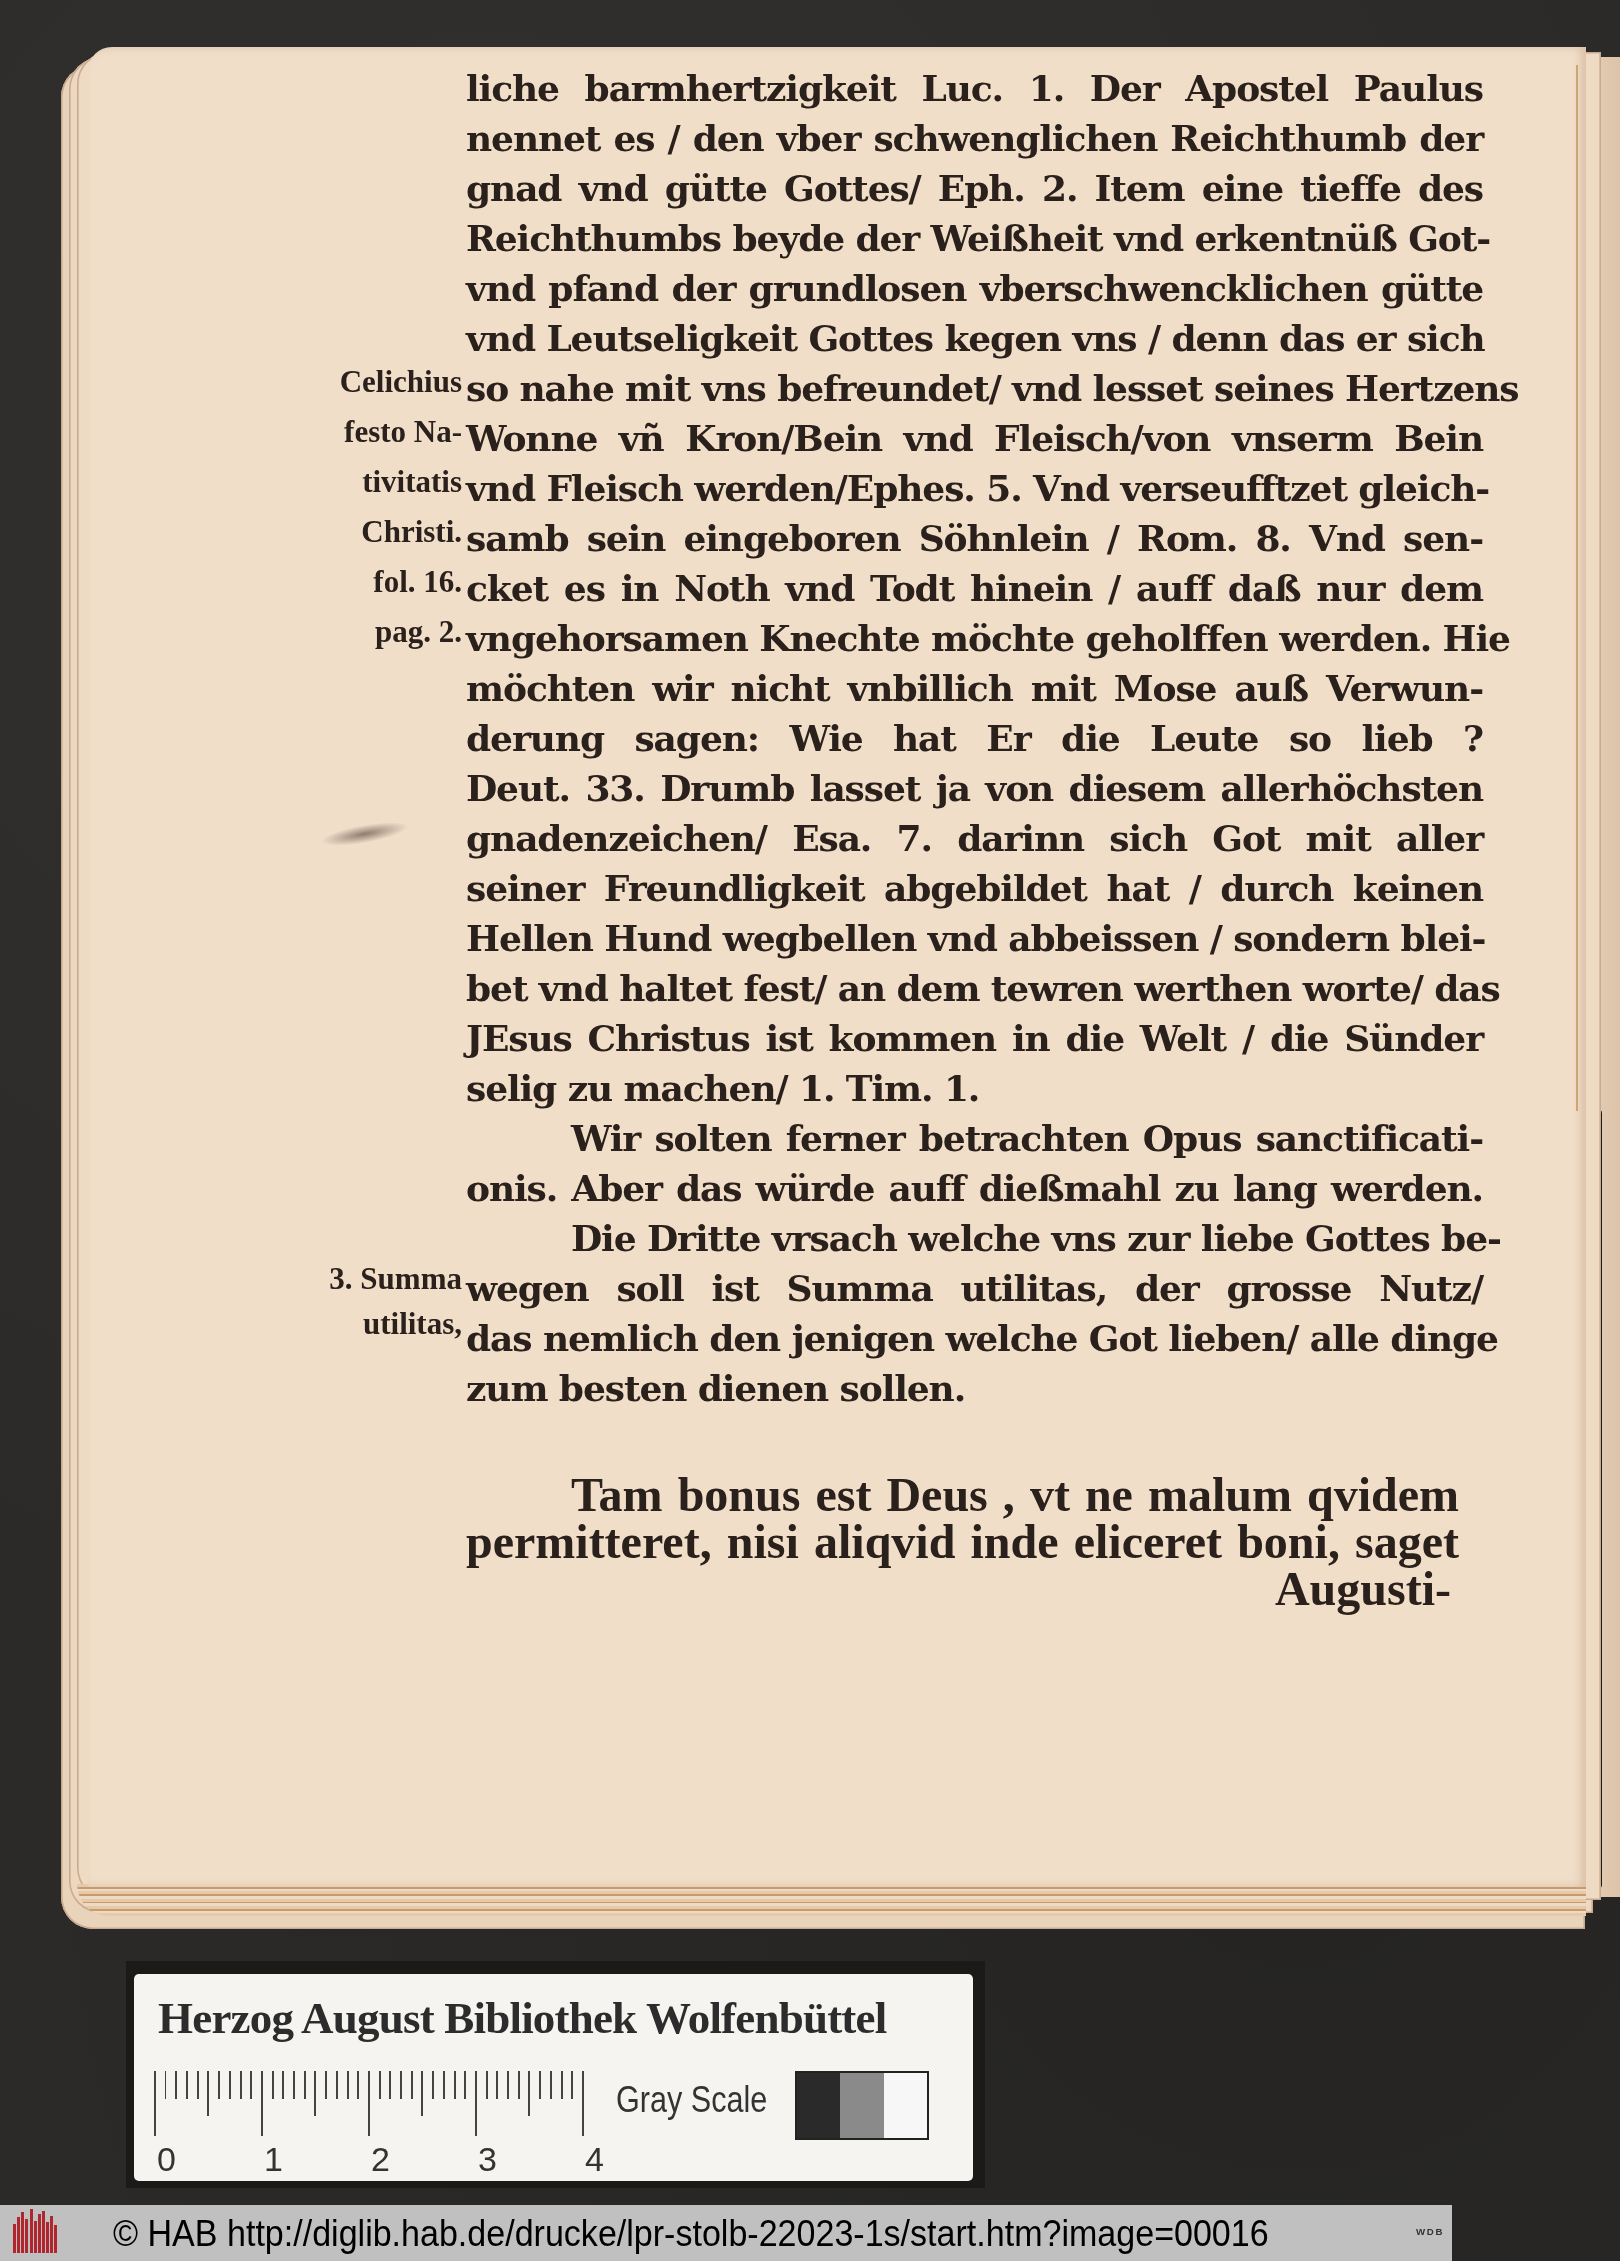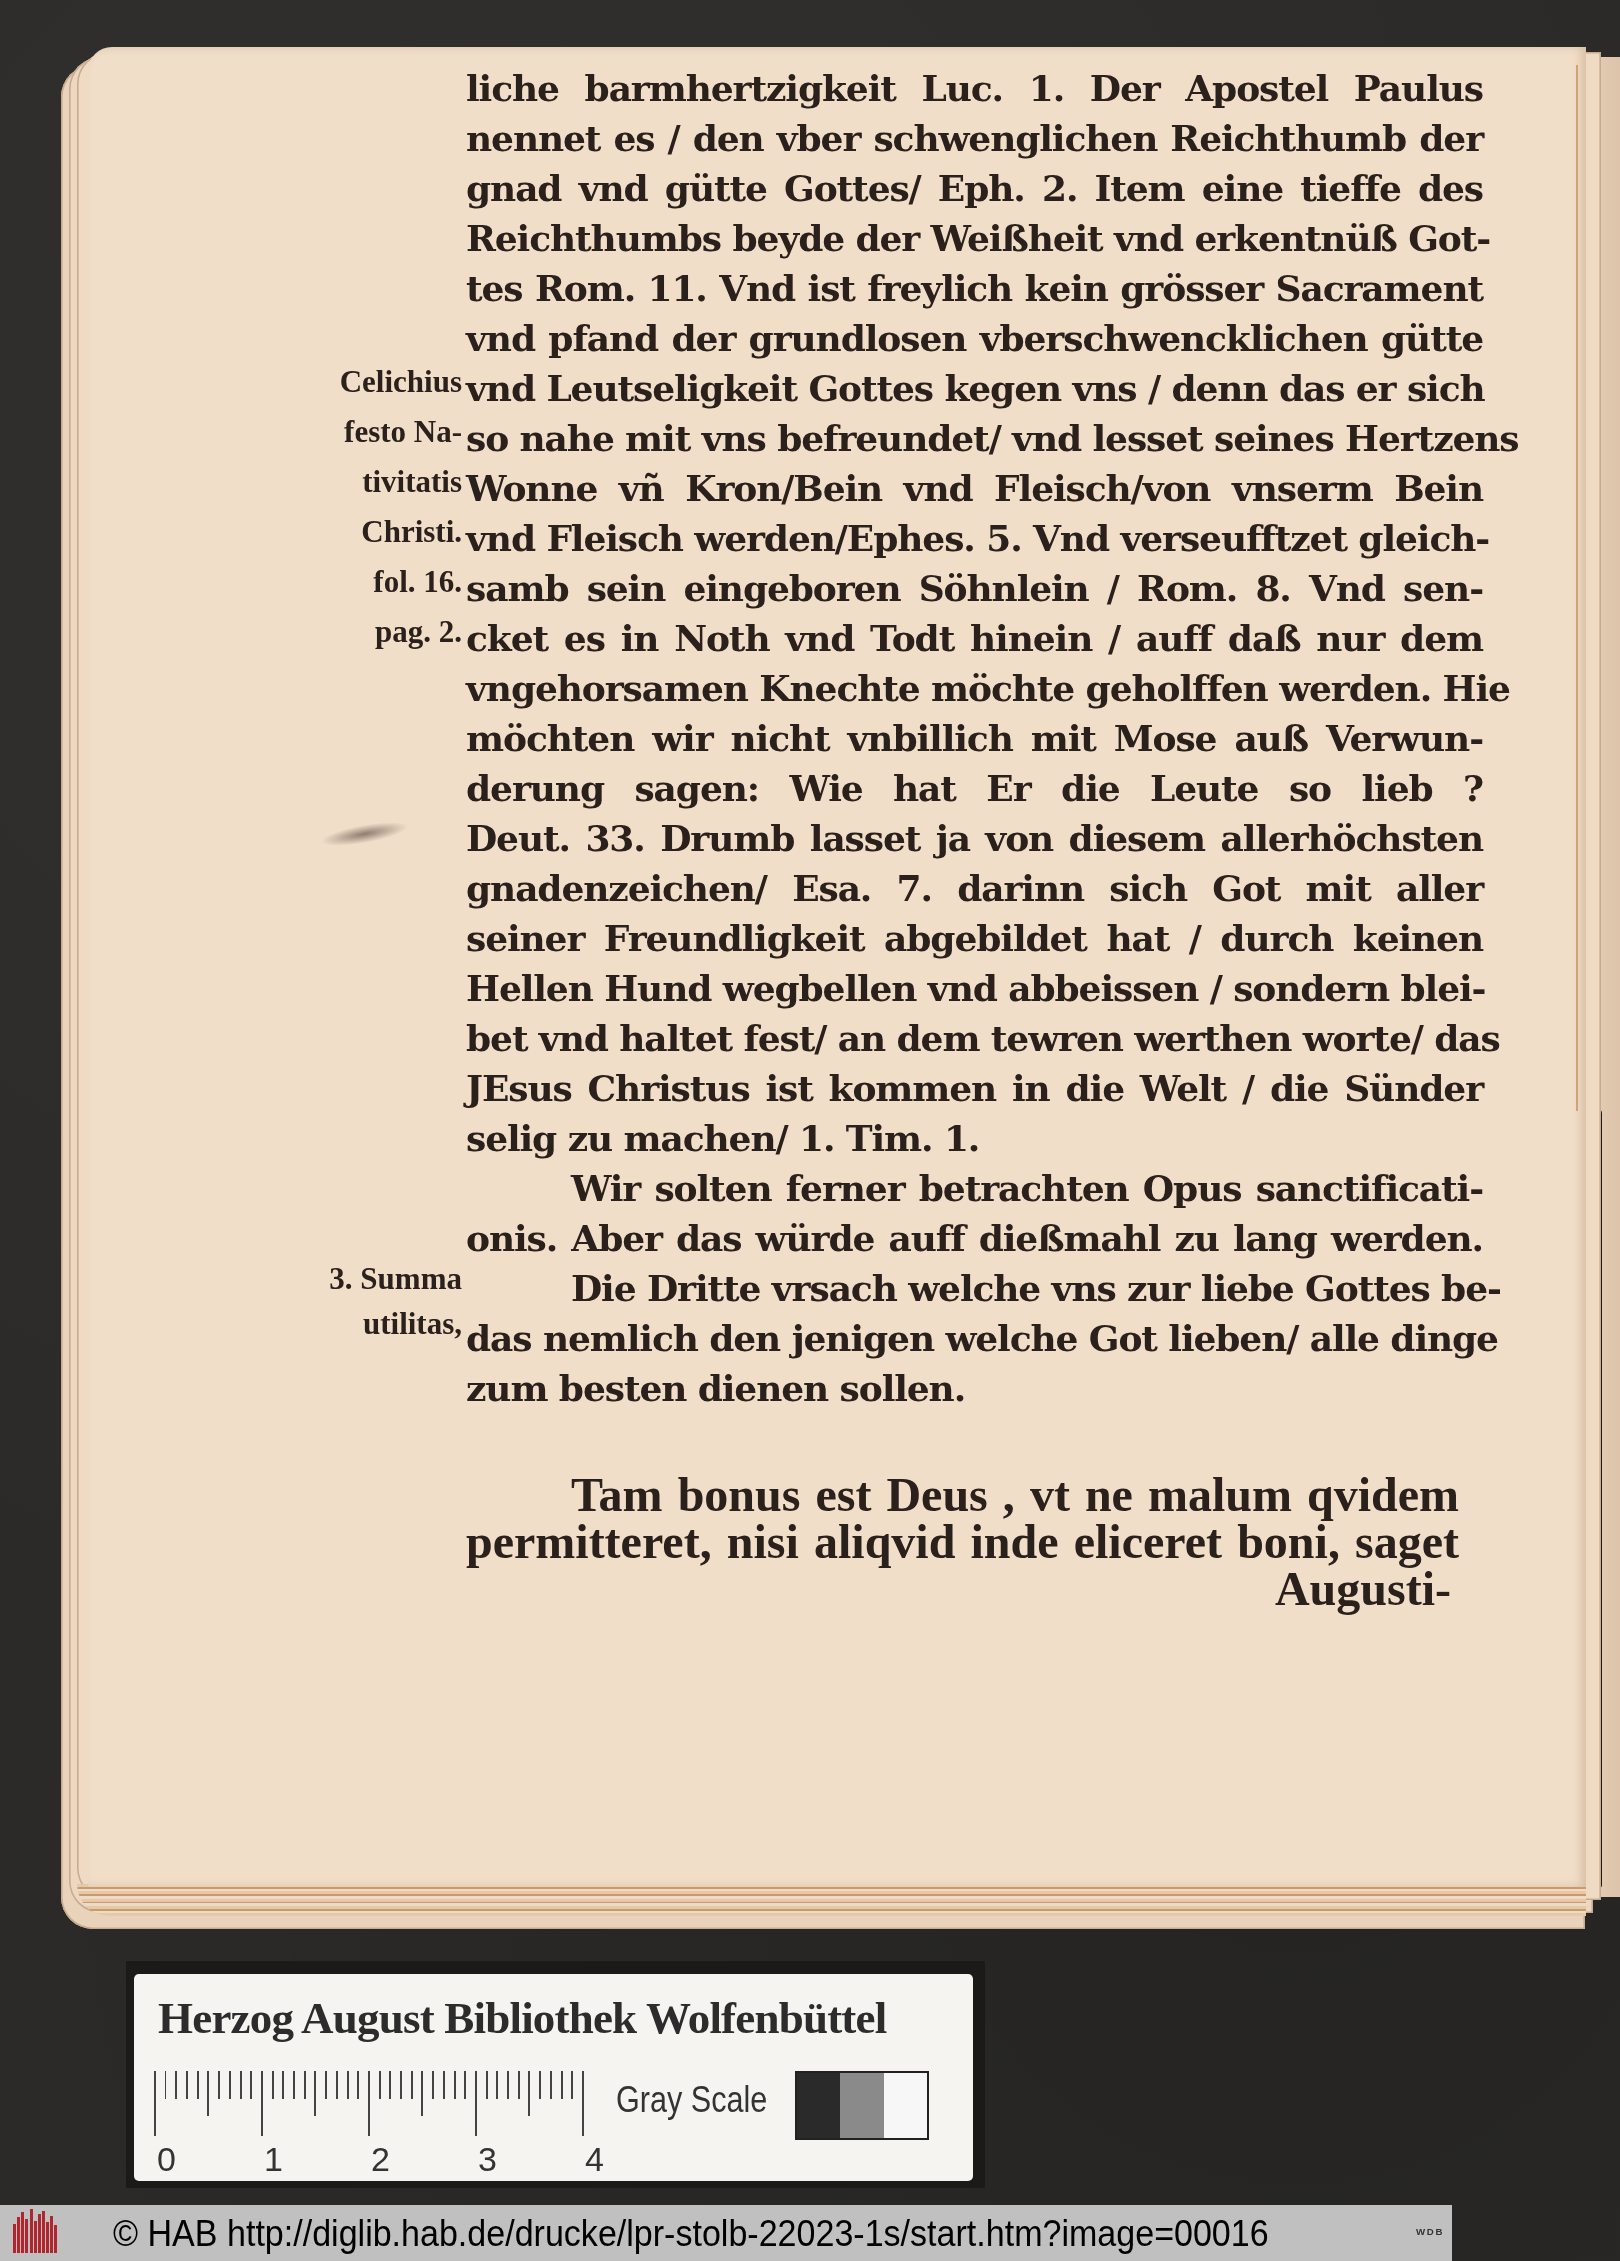--- a/index.html
+++ b/index.html
@@ -140,41 +140,41 @@
 <div class="page-stack l3"></div>
 <div class="page-bottom-edge"></div>
 <div class="page"></div>
 <div class="fold-line"></div>
 
 <div class="text-block">
   <div class="line">liche barmhertzigkeit Luc. 1.  Der Apostel Paulus</div>
   <div class="line">nennet es / den vber schwenglichen Reichthumb der</div>
   <div class="line">gnad vnd gütte Gottes/ Eph. 2.  Item eine tieffe des</div>
   <div class="line">Reichthumbs beyde der Weißheit vnd erkentnüß Got-</div>
-  <div class="line">tes Rom. 11. Vnd ist freylich kein grösser Sacrament</div>
   <div class="line">vnd pfand der grundlosen vberschwencklichen gütte</div>
   <div class="line">vnd Leutseligkeit Gottes kegen vns / denn das er sich</div>
   <div class="line">so nahe mit vns befreundet/ vnd lesset seines Hertzens</div>
   <div class="line">Wonne vñ Kron/Bein vnd Fleisch/von vnserm Bein</div>
   <div class="line">vnd Fleisch werden/Ephes. 5. Vnd verseufftzet gleich-</div>
   <div class="line">samb sein eingeboren Söhnlein / Rom. 8. Vnd sen-</div>
   <div class="line">cket es in Noth vnd Todt hinein / auff daß nur dem</div>
   <div class="line">vngehorsamen Knechte möchte geholffen werden. Hie</div>
   <div class="line">möchten wir nicht vnbillich mit Mose auß Verwun-</div>
   <div class="line">derung sagen: Wie hat Er die Leute so lieb ?</div>
   <div class="line">Deut. 33. Drumb lasset ja von diesem allerhöchsten</div>
   <div class="line">gnadenzeichen/ Esa. 7.   darinn sich Got mit aller</div>
   <div class="line">seiner Freundligkeit abgebildet hat / durch keinen</div>
   <div class="line">Hellen Hund wegbellen vnd abbeissen / sondern blei-</div>
   <div class="line">bet vnd haltet fest/ an dem tewren werthen worte/ das</div>
   <div class="line">JEsus Christus ist kommen in die Welt / die Sünder</div>
   <div class="line last">selig zu machen/ 1. Tim. 1.</div>
   <div class="line indent">Wir solten ferner betrachten Opus sanctificati-</div>
   <div class="line">onis. Aber das würde auff dießmahl zu lang werden.</div>
   <div class="line indent">Die Dritte vrsach welche vns zur liebe Gottes be-</div>
+  <div class="line">wegen soll ist Summa utilitas, der grosse Nutz/</div>
   <div class="line">das nemlich den jenigen welche Got lieben/ alle dinge</div>
   <div class="line last">zum besten dienen sollen.</div>
 </div>
 
 <div class="latin">
   <div class="line indent">Tam bonus est Deus ,  vt ne malum qvidem</div>
   <div class="line">permitteret, nisi aliqvid inde eliceret boni, saget</div>
   <div class="line right">Augusti-</div>
 </div>
 

